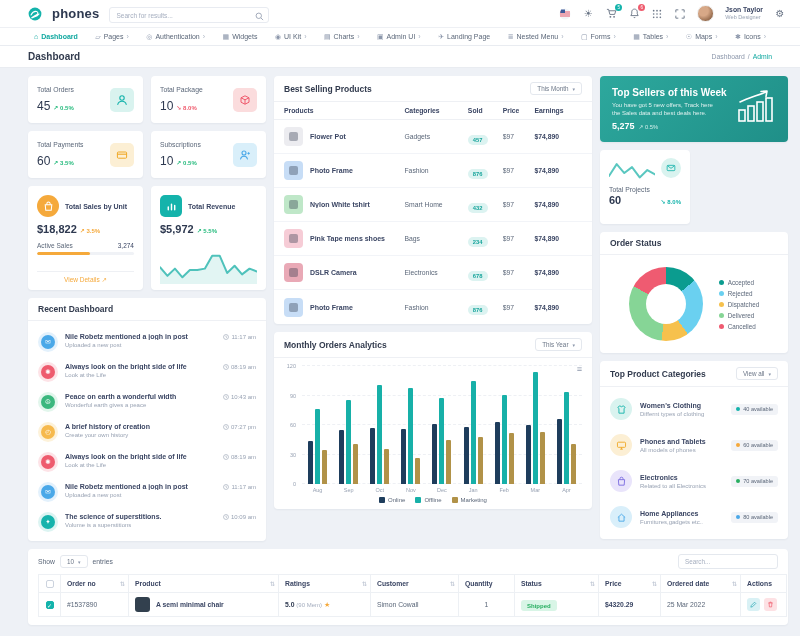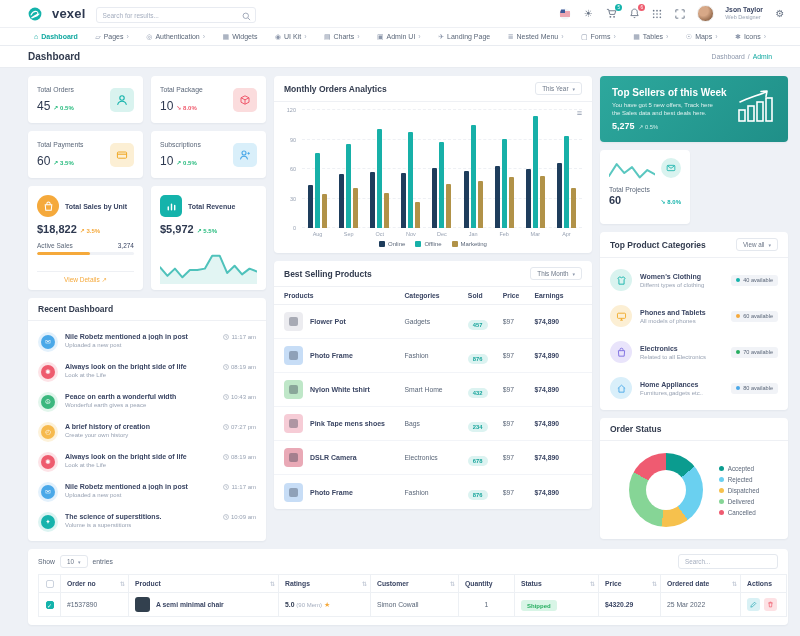--- a/index.html
+++ b/index.html
@@ -198,21 +198,21 @@
 <div class="app">
 
   <header>
     <div class="h-left">
       <span class="logo-ico">
         <svg viewBox="0 0 14 14">
             <circle cx="7" cy="7" r="6.4" fill="#14b3ab"></circle>
             <path d="M3 8c1.5-3 3-4 5.5-3.5C10 5 10.5 6.5 9 7.5 7.5 8.5 5 9.5 3.5 11 5.8 10 9.5 9.5 11 7" fill="none" stroke="#fff" stroke-width="1.1" stroke-linecap="round"></path>
           </svg>
       </span>
-      <span class="brand">vexel</span>
+      <span class="brand">phones</span>
       <div class="search">
         <input placeholder="Search for results..." style="">
         <span class="s-ico">
           <svg viewBox="0 0 10 10">
               <circle cx="4.2" cy="4.2" r="3" fill="none" stroke="#98a2b3" stroke-width="1"></circle>
               <line x1="6.5" y1="6.5" x2="9" y2="9" stroke="#98a2b3" stroke-width="1"></line>
             </svg>
         </span>
       </div>
     </div>
@@ -577,20 +577,105 @@
                   <path d="M4 2.2V4l1.3.9" fill="none" stroke="#98a2b3" stroke-width=".8"></path>
                 </svg>
                 <span>10:09 am</span>
               </div>
             </div>
           </div>
       </div>
     </div>
 
     <div class="col">
+      <div class="card">
+        <div class="card-head">
+          <span class="card-title">Best Selling Products</span>
+          <button class="mini-select">
+              <span>This Month</span>
+              <span class="caret">▾</span>
+            </button>
+        </div>
+        <div class="bs-head">
+          <span>Products</span>
+          <span>Categories</span>
+          <span>Sold</span>
+          <span>Price</span>
+          <span>Earnings</span>
+        </div>
+        <div data-repeat="best_selling.rows">
+
+            <div class="bs-row">
+              <div class="bs-prod">
+                <span class="bs-thumb" style="background: rgb(236, 236, 240);"></span>
+                <span class="bs-name">Flower Pot</span>
+              </div>
+              <div class="bs-cat">Gadgets</div>
+              <div><span class="sold-badge">457</span></div>
+              <div class="bs-price">$97</div>
+              <div class="bs-earn">$74,890</div>
+            </div>
+
+            <div class="bs-row">
+              <div class="bs-prod">
+                <span class="bs-thumb" style="background: rgb(199, 221, 246);"></span>
+                <span class="bs-name">Photo Frame</span>
+              </div>
+              <div class="bs-cat">Fashion</div>
+              <div><span class="sold-badge">876</span></div>
+              <div class="bs-price">$97</div>
+              <div class="bs-earn">$74,890</div>
+            </div>
+
+            <div class="bs-row">
+              <div class="bs-prod">
+                <span class="bs-thumb" style="background: rgb(191, 231, 200);"></span>
+                <span class="bs-name">Nylon White tshirt</span>
+              </div>
+              <div class="bs-cat">Smart Home</div>
+              <div><span class="sold-badge">432</span></div>
+              <div class="bs-price">$97</div>
+              <div class="bs-earn">$74,890</div>
+            </div>
+
+            <div class="bs-row">
+              <div class="bs-prod">
+                <span class="bs-thumb" style="background: rgb(246, 204, 214);"></span>
+                <span class="bs-name">Pink Tape mens shoes</span>
+              </div>
+              <div class="bs-cat">Bags</div>
+              <div><span class="sold-badge">234</span></div>
+              <div class="bs-price">$97</div>
+              <div class="bs-earn">$74,890</div>
+            </div>
+
+            <div class="bs-row">
+              <div class="bs-prod">
+                <span class="bs-thumb" style="background: rgb(233, 169, 182);"></span>
+                <span class="bs-name">DSLR Camera</span>
+              </div>
+              <div class="bs-cat">Electronics</div>
+              <div><span class="sold-badge">678</span></div>
+              <div class="bs-price">$97</div>
+              <div class="bs-earn">$74,890</div>
+            </div>
+
+            <div class="bs-row">
+              <div class="bs-prod">
+                <span class="bs-thumb" style="background: rgb(199, 221, 246);"></span>
+                <span class="bs-name">Photo Frame</span>
+              </div>
+              <div class="bs-cat">Fashion</div>
+              <div><span class="sold-badge">876</span></div>
+              <div class="bs-price">$97</div>
+              <div class="bs-earn">$74,890</div>
+            </div>
+          </div>
+      </div>
+
       <div class="card">
         <div class="card-head">
           <span class="card-title">Monthly Orders Analytics</span>
           <button class="mini-select">
               <span>This Year</span>
               <span class="caret">▾</span>
             </button>
         </div>
         <div class="chart-body">
           <span class="menu-ico">≡</span>
@@ -695,105 +780,20 @@
                 <span class="lg-sq" style="background: rgb(23, 176, 168);"></span>
                 <span>Offline</span>
               </div>
               <div class="lg-it">
                 <span class="lg-sq" style="background: rgb(177, 146, 72);"></span>
                 <span>Marketing</span>
               </div>
             </div>
         </div>
       </div>
-
-      <div class="card">
-        <div class="card-head">
-          <span class="card-title">Best Selling Products</span>
-          <button class="mini-select">
-              <span>This Month</span>
-              <span class="caret">▾</span>
-            </button>
-        </div>
-        <div class="bs-head">
-          <span>Products</span>
-          <span>Categories</span>
-          <span>Sold</span>
-          <span>Price</span>
-          <span>Earnings</span>
-        </div>
-        <div data-repeat="best_selling.rows">
-
-            <div class="bs-row">
-              <div class="bs-prod">
-                <span class="bs-thumb" style="background: rgb(236, 236, 240);"></span>
-                <span class="bs-name">Flower Pot</span>
-              </div>
-              <div class="bs-cat">Gadgets</div>
-              <div><span class="sold-badge">457</span></div>
-              <div class="bs-price">$97</div>
-              <div class="bs-earn">$74,890</div>
-            </div>
-
-            <div class="bs-row">
-              <div class="bs-prod">
-                <span class="bs-thumb" style="background: rgb(199, 221, 246);"></span>
-                <span class="bs-name">Photo Frame</span>
-              </div>
-              <div class="bs-cat">Fashion</div>
-              <div><span class="sold-badge">876</span></div>
-              <div class="bs-price">$97</div>
-              <div class="bs-earn">$74,890</div>
-            </div>
-
-            <div class="bs-row">
-              <div class="bs-prod">
-                <span class="bs-thumb" style="background: rgb(191, 231, 200);"></span>
-                <span class="bs-name">Nylon White tshirt</span>
-              </div>
-              <div class="bs-cat">Smart Home</div>
-              <div><span class="sold-badge">432</span></div>
-              <div class="bs-price">$97</div>
-              <div class="bs-earn">$74,890</div>
-            </div>
-
-            <div class="bs-row">
-              <div class="bs-prod">
-                <span class="bs-thumb" style="background: rgb(246, 204, 214);"></span>
-                <span class="bs-name">Pink Tape mens shoes</span>
-              </div>
-              <div class="bs-cat">Bags</div>
-              <div><span class="sold-badge">234</span></div>
-              <div class="bs-price">$97</div>
-              <div class="bs-earn">$74,890</div>
-            </div>
-
-            <div class="bs-row">
-              <div class="bs-prod">
-                <span class="bs-thumb" style="background: rgb(233, 169, 182);"></span>
-                <span class="bs-name">DSLR Camera</span>
-              </div>
-              <div class="bs-cat">Electronics</div>
-              <div><span class="sold-badge">678</span></div>
-              <div class="bs-price">$97</div>
-              <div class="bs-earn">$74,890</div>
-            </div>
-
-            <div class="bs-row">
-              <div class="bs-prod">
-                <span class="bs-thumb" style="background: rgb(199, 221, 246);"></span>
-                <span class="bs-name">Photo Frame</span>
-              </div>
-              <div class="bs-cat">Fashion</div>
-              <div><span class="sold-badge">876</span></div>
-              <div class="bs-price">$97</div>
-              <div class="bs-earn">$74,890</div>
-            </div>
-          </div>
-      </div>
     </div>
 
     <div class="col">
       <div class="card teal-card">
         <div>
           <div class="ts-title">Top Sellers of this Week</div>
           <div class="ts-desc">You have got 5 new offers, Track here the Sales data and best deals here.</div>
           <div class="ts-val"><span>5,275</span><span class="ts-delta">↗ <i style="font-style:normal">0.5%</i></span></div>
         </div>
         <span class="ts-ico">
@@ -826,94 +826,20 @@
           <div class="proj-label">Total Projects</div>
           <div class="proj-valrow">
             <span class="proj-val">60</span>
             <span class="delta tealc">↘ <i>8.0%</i></span>
           </div>
         </div>
       </div>
 
       <div class="card">
         <div class="card-head">
-          <span class="card-title">Top Product Categories</span>
-          <button class="mini-select">
-              <span>View all</span>
-              <span class="caret">▾</span>
-            </button>
-        </div>
-        <div class="cat-list">
-          <div class="cat-it">
-            <span class="cat-ico c-teal">
-              <svg viewBox="0 0 12 12">
-                  <path d="M4.2 2 6 3l1.8-1L10 3.6 8.8 5.2V10H3.2V5.2L2 3.6z" fill="none" stroke="currentColor" stroke-width="1"></path>
-                </svg>
-            </span>
-            <div class="cat-txt">
-              <div class="cat-name">Women's Clothing</div>
-              <div class="cat-desc">Differnt types of clothing</div>
-            </div>
-            <span class="avail-badge">
-                <span class="avail-dot" style="background:#14b3ab"></span>
-                <span>40 available</span>
-              </span>
-          </div>
-          <div class="cat-it">
-            <span class="cat-ico c-yellow">
-              <svg viewBox="0 0 12 12">
-                  <rect x="1.6" y="2.4" width="8.8" height="5.6" rx="1" fill="none" stroke="currentColor" stroke-width="1"></rect>
-                  <path d="M4.5 10h3M6 8v2" stroke="currentColor" stroke-width="1"></path>
-                </svg>
-            </span>
-            <div class="cat-txt">
-              <div class="cat-name">Phones and Tablets</div>
-              <div class="cat-desc">All models of phones</div>
-            </div>
-            <span class="avail-badge">
-                <span class="avail-dot" style="background:#f5a93b"></span>
-                <span>60 available</span>
-              </span>
-          </div>
-          <div class="cat-it">
-            <span class="cat-ico c-purple">
-              <svg viewBox="0 0 12 12">
-                  <path d="M2.6 4h6.8l-.5 6H3.1z" fill="none" stroke="currentColor" stroke-width="1"></path>
-                  <path d="M4.3 4V3a1.7 1.7 0 0 1 3.4 0v1" fill="none" stroke="currentColor" stroke-width="1"></path>
-                </svg>
-            </span>
-            <div class="cat-txt">
-              <div class="cat-name">Electronics</div>
-              <div class="cat-desc">Related to all Electronics</div>
-            </div>
-            <span class="avail-badge">
-                <span class="avail-dot" style="background:#27ae60"></span>
-                <span>70 available</span>
-              </span>
-          </div>
-          <div class="cat-it">
-            <span class="cat-ico c-blue">
-              <svg viewBox="0 0 12 12">
-                  <path d="M2 6 6 2.4 10 6M3.2 5.2V10h5.6V5.2" fill="none" stroke="currentColor" stroke-width="1"></path>
-                </svg>
-            </span>
-            <div class="cat-txt">
-              <div class="cat-name">Home Appliances</div>
-              <div class="cat-desc">Furnitures,gadgets etc..</div>
-            </div>
-            <span class="avail-badge">
-                <span class="avail-dot" style="background:#4aa8e8"></span>
-                <span>80 available</span>
-              </span>
-          </div>
-        </div>
-      </div>
-
-      <div class="card">
-        <div class="card-head">
           <span class="card-title">Order Status</span>
         </div>
         <div class="donut-body">
           <div class="donut" style="background: conic-gradient(rgb(11, 156, 143) 0%, rgb(11, 156, 143) 14%, rgb(106, 208, 240) 14%, rgb(106, 208, 240) 40%, rgb(246, 193, 77) 40%, rgb(246, 193, 77) 52%, rgb(134, 213, 150) 52%, rgb(134, 213, 150) 83%, rgb(239, 91, 113) 83%, rgb(239, 91, 113) 100%);"></div>
           <div class="dn-legend">
               <div class="dn-it">
                 <span class="dn-dot" style="background: rgb(11, 156, 143);"></span>
                 <span>Accepted</span>
               </div>
               <div class="dn-it">
@@ -926,20 +852,94 @@
               </div>
               <div class="dn-it">
                 <span class="dn-dot" style="background: rgb(134, 213, 150);"></span>
                 <span>Delivered</span>
               </div>
               <div class="dn-it">
                 <span class="dn-dot" style="background: rgb(239, 91, 113);"></span>
                 <span>Cancelled</span>
               </div>
             </div>
+        </div>
+      </div>
+
+      <div class="card">
+        <div class="card-head">
+          <span class="card-title">Top Product Categories</span>
+          <button class="mini-select">
+              <span>View all</span>
+              <span class="caret">▾</span>
+            </button>
+        </div>
+        <div class="cat-list">
+          <div class="cat-it">
+            <span class="cat-ico c-teal">
+              <svg viewBox="0 0 12 12">
+                  <path d="M4.2 2 6 3l1.8-1L10 3.6 8.8 5.2V10H3.2V5.2L2 3.6z" fill="none" stroke="currentColor" stroke-width="1"></path>
+                </svg>
+            </span>
+            <div class="cat-txt">
+              <div class="cat-name">Women's Clothing</div>
+              <div class="cat-desc">Differnt types of clothing</div>
+            </div>
+            <span class="avail-badge">
+                <span class="avail-dot" style="background:#14b3ab"></span>
+                <span>40 available</span>
+              </span>
+          </div>
+          <div class="cat-it">
+            <span class="cat-ico c-yellow">
+              <svg viewBox="0 0 12 12">
+                  <rect x="1.6" y="2.4" width="8.8" height="5.6" rx="1" fill="none" stroke="currentColor" stroke-width="1"></rect>
+                  <path d="M4.5 10h3M6 8v2" stroke="currentColor" stroke-width="1"></path>
+                </svg>
+            </span>
+            <div class="cat-txt">
+              <div class="cat-name">Phones and Tablets</div>
+              <div class="cat-desc">All models of phones</div>
+            </div>
+            <span class="avail-badge">
+                <span class="avail-dot" style="background:#f5a93b"></span>
+                <span>60 available</span>
+              </span>
+          </div>
+          <div class="cat-it">
+            <span class="cat-ico c-purple">
+              <svg viewBox="0 0 12 12">
+                  <path d="M2.6 4h6.8l-.5 6H3.1z" fill="none" stroke="currentColor" stroke-width="1"></path>
+                  <path d="M4.3 4V3a1.7 1.7 0 0 1 3.4 0v1" fill="none" stroke="currentColor" stroke-width="1"></path>
+                </svg>
+            </span>
+            <div class="cat-txt">
+              <div class="cat-name">Electronics</div>
+              <div class="cat-desc">Related to all Electronics</div>
+            </div>
+            <span class="avail-badge">
+                <span class="avail-dot" style="background:#27ae60"></span>
+                <span>70 available</span>
+              </span>
+          </div>
+          <div class="cat-it">
+            <span class="cat-ico c-blue">
+              <svg viewBox="0 0 12 12">
+                  <path d="M2 6 6 2.4 10 6M3.2 5.2V10h5.6V5.2" fill="none" stroke="currentColor" stroke-width="1"></path>
+                </svg>
+            </span>
+            <div class="cat-txt">
+              <div class="cat-name">Home Appliances</div>
+              <div class="cat-desc">Furnitures,gadgets etc..</div>
+            </div>
+            <span class="avail-badge">
+                <span class="avail-dot" style="background:#4aa8e8"></span>
+                <span>80 available</span>
+              </span>
+          </div>
         </div>
       </div>
     </div>
 
     <div class="bottom card">
       <div class="tbl-controls">
         <div class="show-group">
           <span>Show</span>
           <button class="mini-select">
               <span>10</span>

